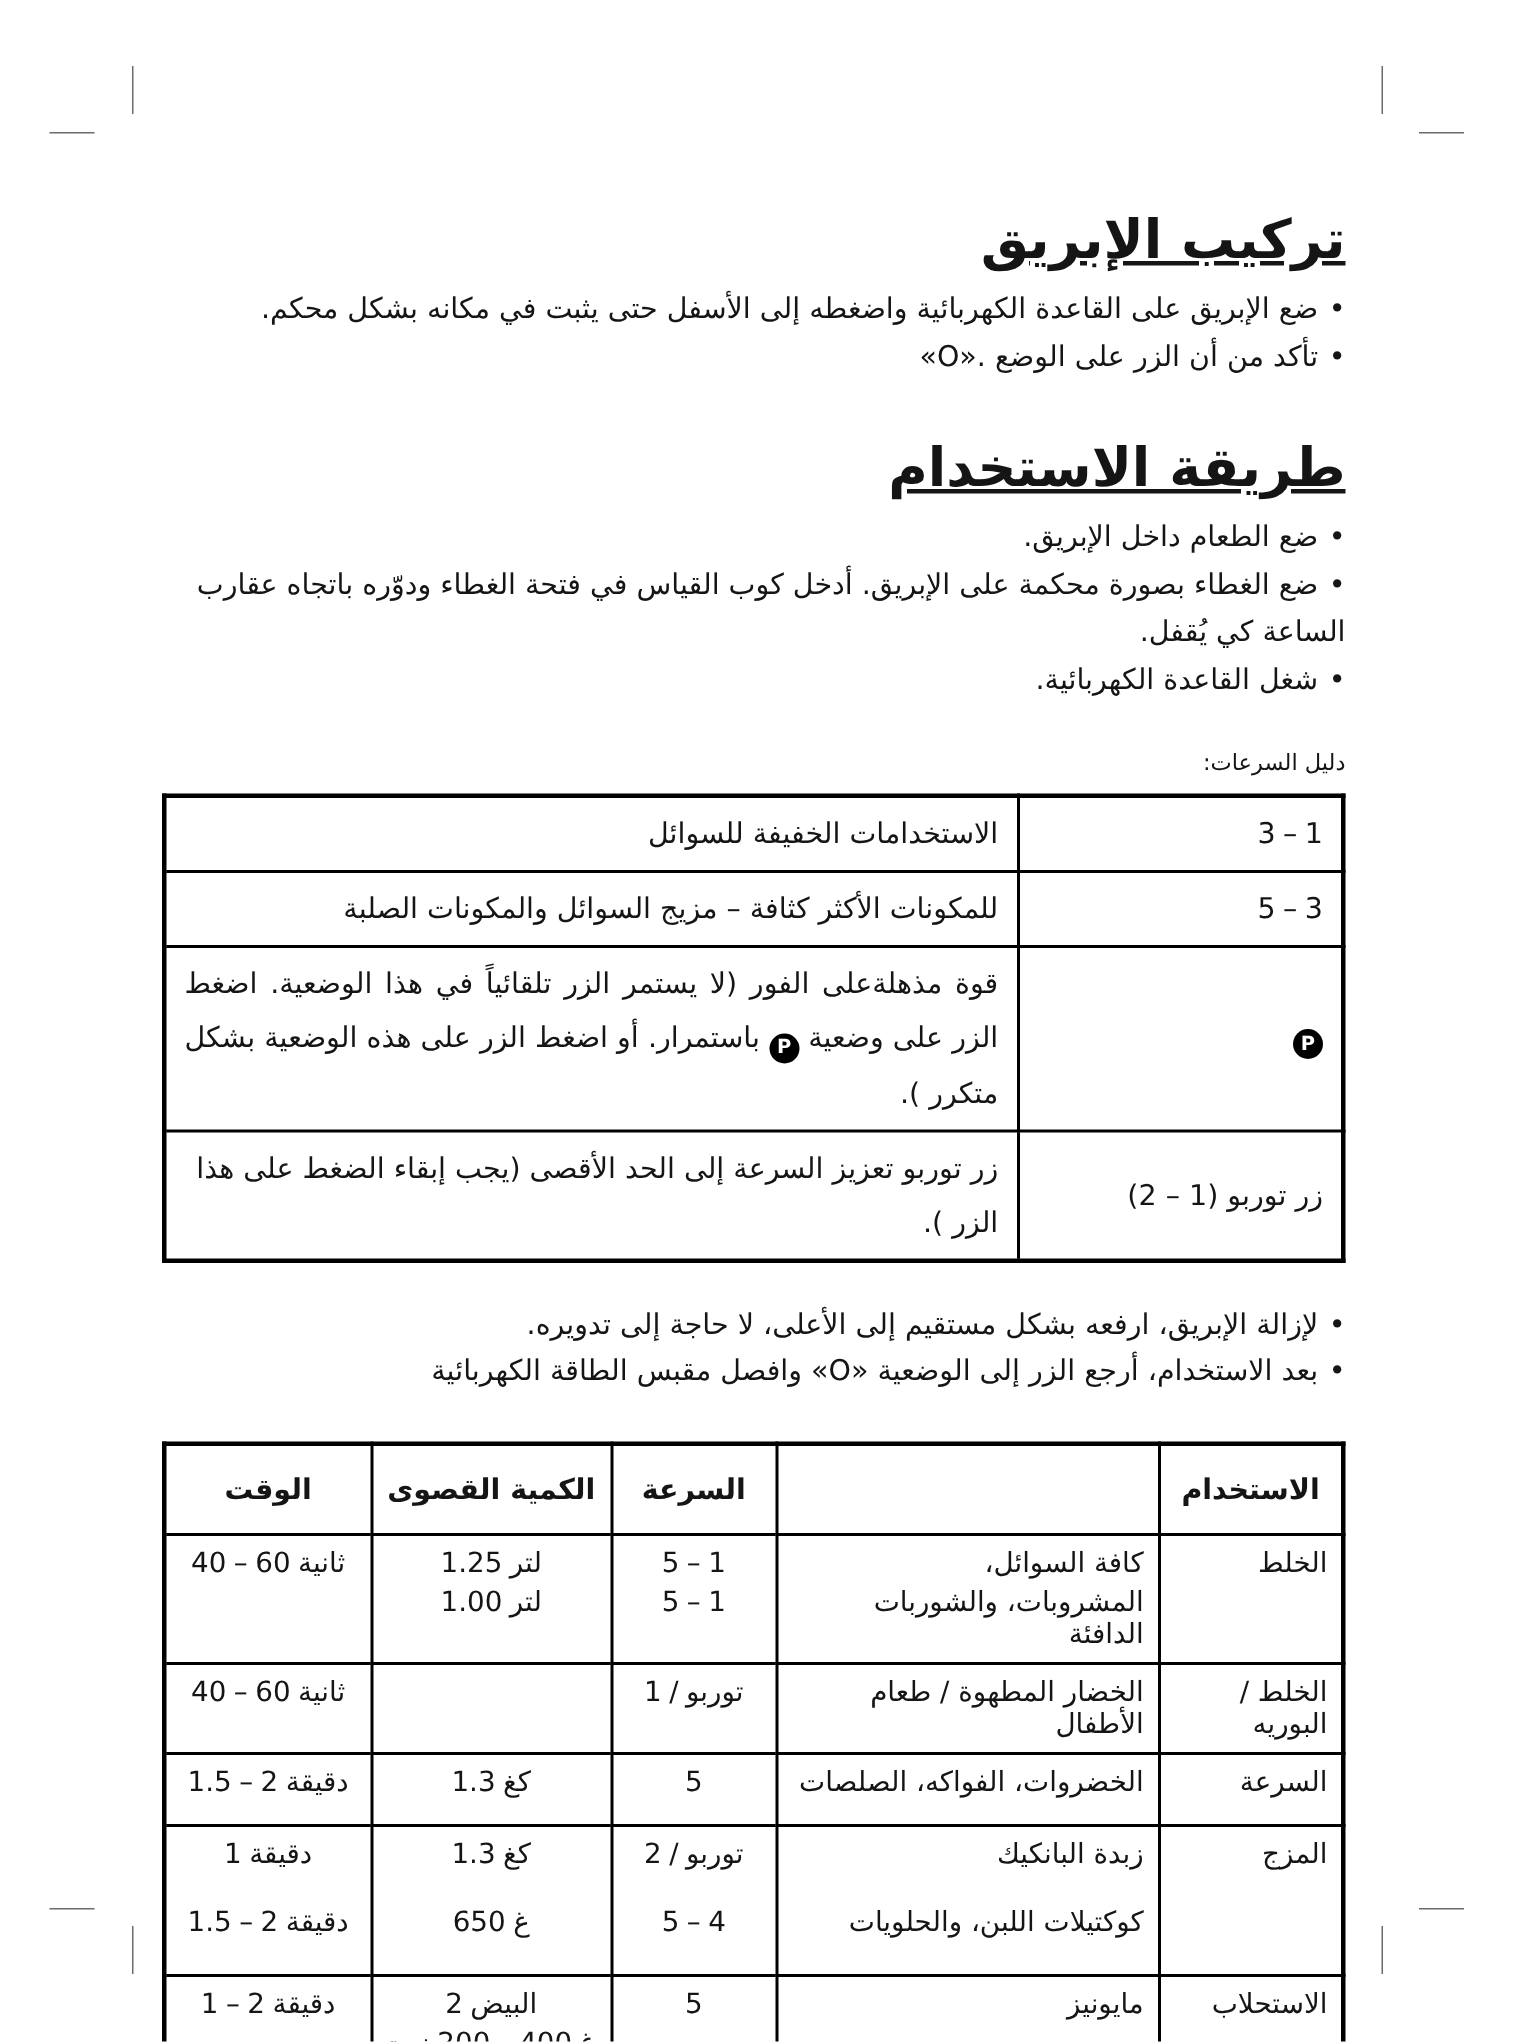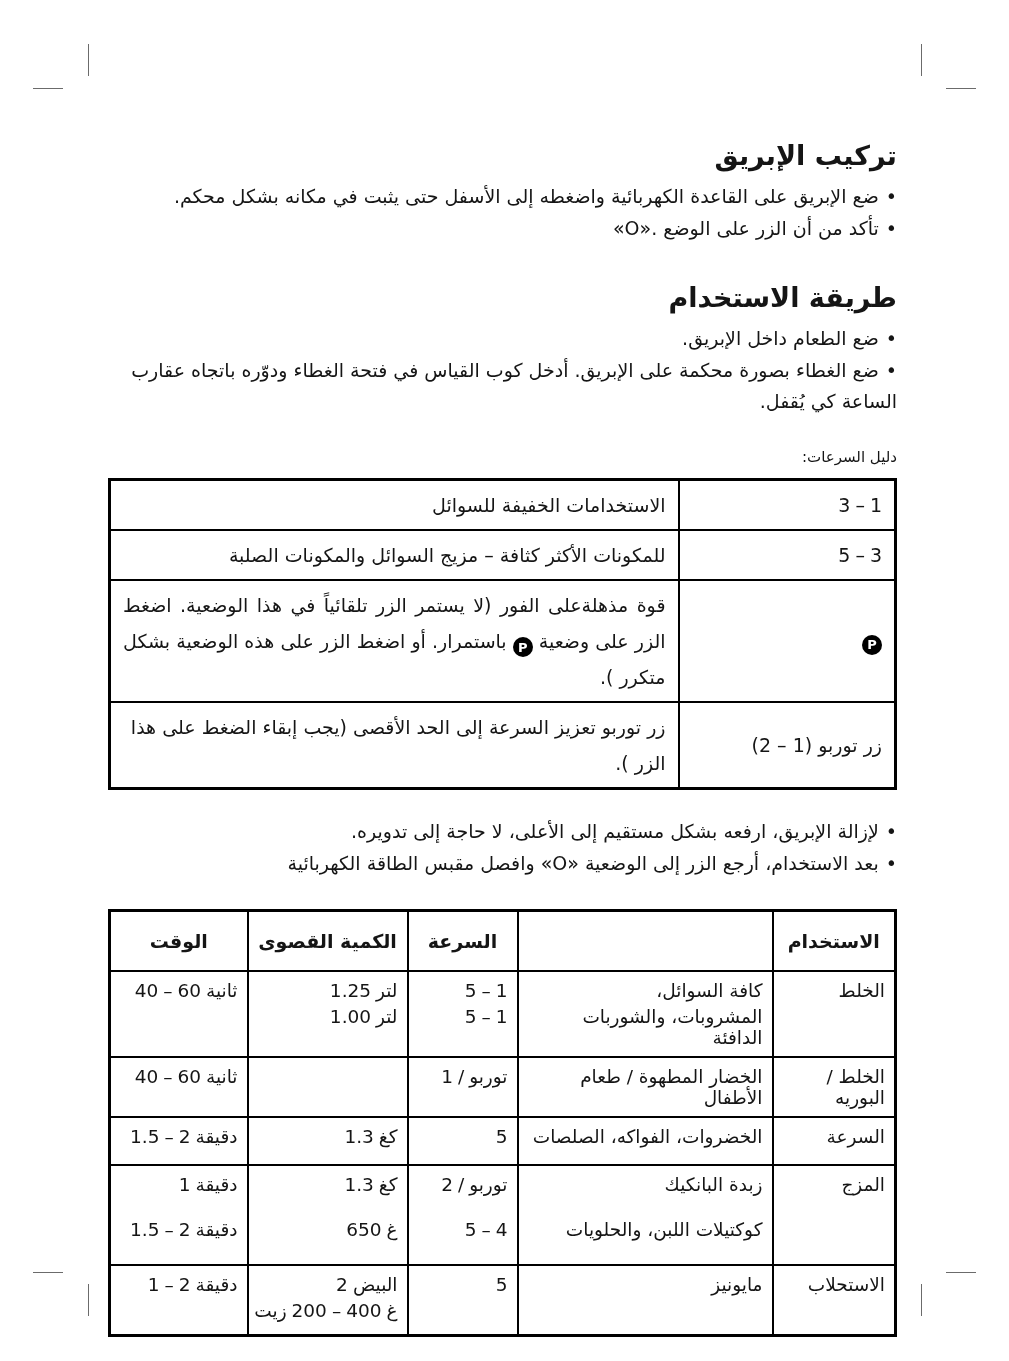--- a/index.html
+++ b/index.html
@@ -13,21 +13,21 @@
   .cm-h{width:30px;height:1px;}
   #cm-tl-v{left:88px;top:44px;}   #cm-tl-h{left:33px;top:88px;}
   #cm-tr-v{left:921px;top:44px;}  #cm-tr-h{left:946px;top:88px;}
   #cm-bl-v{left:88px;top:1284px;} #cm-bl-h{left:33px;top:1272px;}
   #cm-br-v{left:921px;top:1284px;}#cm-br-h{left:946px;top:1272px;}
 
   .content{
     position:absolute;top:0;right:112px;width:786px;
     direction:rtl;text-align:right;padding-top:140px;
   }
-  h1{font-size:27px;font-weight:bold;margin:0 0 10px 0;letter-spacing:0;}
+  h1{font-size:36px;font-weight:bold;margin:0 0 10px 0;letter-spacing:0;text-decoration:underline;}
   .section + .section{margin-top:38px;}
   .bullet{font-size:19px;line-height:1.66;white-space:normal;}
   .dot{margin-left:7px;}
   .guide-label{font-size:15px;margin:30px 0 12px 0;}
 
   table{border-collapse:collapse;width:786px;table-layout:fixed;direction:rtl;}
   .t1{border:3px solid #000;}
   .t1 td{border:2px solid #000;padding:6px 12px;font-size:19px;vertical-align:middle;}
   .t1 tr:nth-child(1){height:46px;}
   .t1 tr:nth-child(2){height:48px;}
@@ -39,21 +39,21 @@
 
   .post{margin-top:26px;}
 
   .t2{margin-top:30px;border:3px solid #000;font-size:18.5px;}
   .t2 th,.t2 td{border:2px solid #000;padding:8px 9px;}
   .t2 th{font-weight:bold;font-size:19px;height:42px;text-align:center;vertical-align:middle;}
   .t2 td{vertical-align:top;}
   .h-usage{text-align:right;}
   .c-usage{text-align:right;}
   .c-desc{text-align:right;}
-  .c-speed,.c-qty,.c-time{text-align:right;}
+  .c-speed,.c-qty,.c-time{text-align:center;}
   #t2body tr:nth-child(1){height:76px;}
   #t2body tr:nth-child(2){height:48px;}
   #t2body tr:nth-child(3){height:48px;}
   #t2body tr:nth-child(4){height:100px;}
   #t2body tr:nth-child(5){height:70px;}
   #t2body tr:nth-child(6){height:50px;}
   .cl + .cl{margin-top:5px;}
   #t2body tr:nth-child(4) .cl + .cl{margin-top:24px;}
 
   .pr{display:inline-flex;direction:ltr;gap:5px;align-items:center;}
@@ -84,20 +84,21 @@
           <div class="bullet"><span class="dot">•</span><span class="btxt">ضع الإبريق على القاعدة الكهربائية واضغطه إلى الأسفل حتى يثبت في مكانه بشكل محكم.</span></div>
           <div class="bullet"><span class="dot">•</span><span class="btxt">تأكد من أن الزر على الوضع .«O»</span></div>
         </div>
     </section>
 
     <section class="section">
       <h1>طريقة الاستخدام</h1>
       <div id="bullets-1">
           <div class="bullet"><span class="dot">•</span><span class="btxt">ضع الطعام داخل الإبريق.</span></div>
           <div class="bullet"><span class="dot">•</span><span class="btxt">ضع الغطاء بصورة محكمة على الإبريق. أدخل كوب القياس في فتحة الغطاء ودوّره باتجاه عقارب الساعة كي يُقفل.</span></div>
+          <div class="bullet"><span class="dot">•</span><span class="btxt">شغل القاعدة الكهربائية.</span></div>
         </div>
     </section>
 
     <p class="guide-label">دليل السرعات:</p>
 
     <table class="t1">
       <colgroup>
           <col style="width:217px">
           <col style="width:569px">
         </colgroup>

